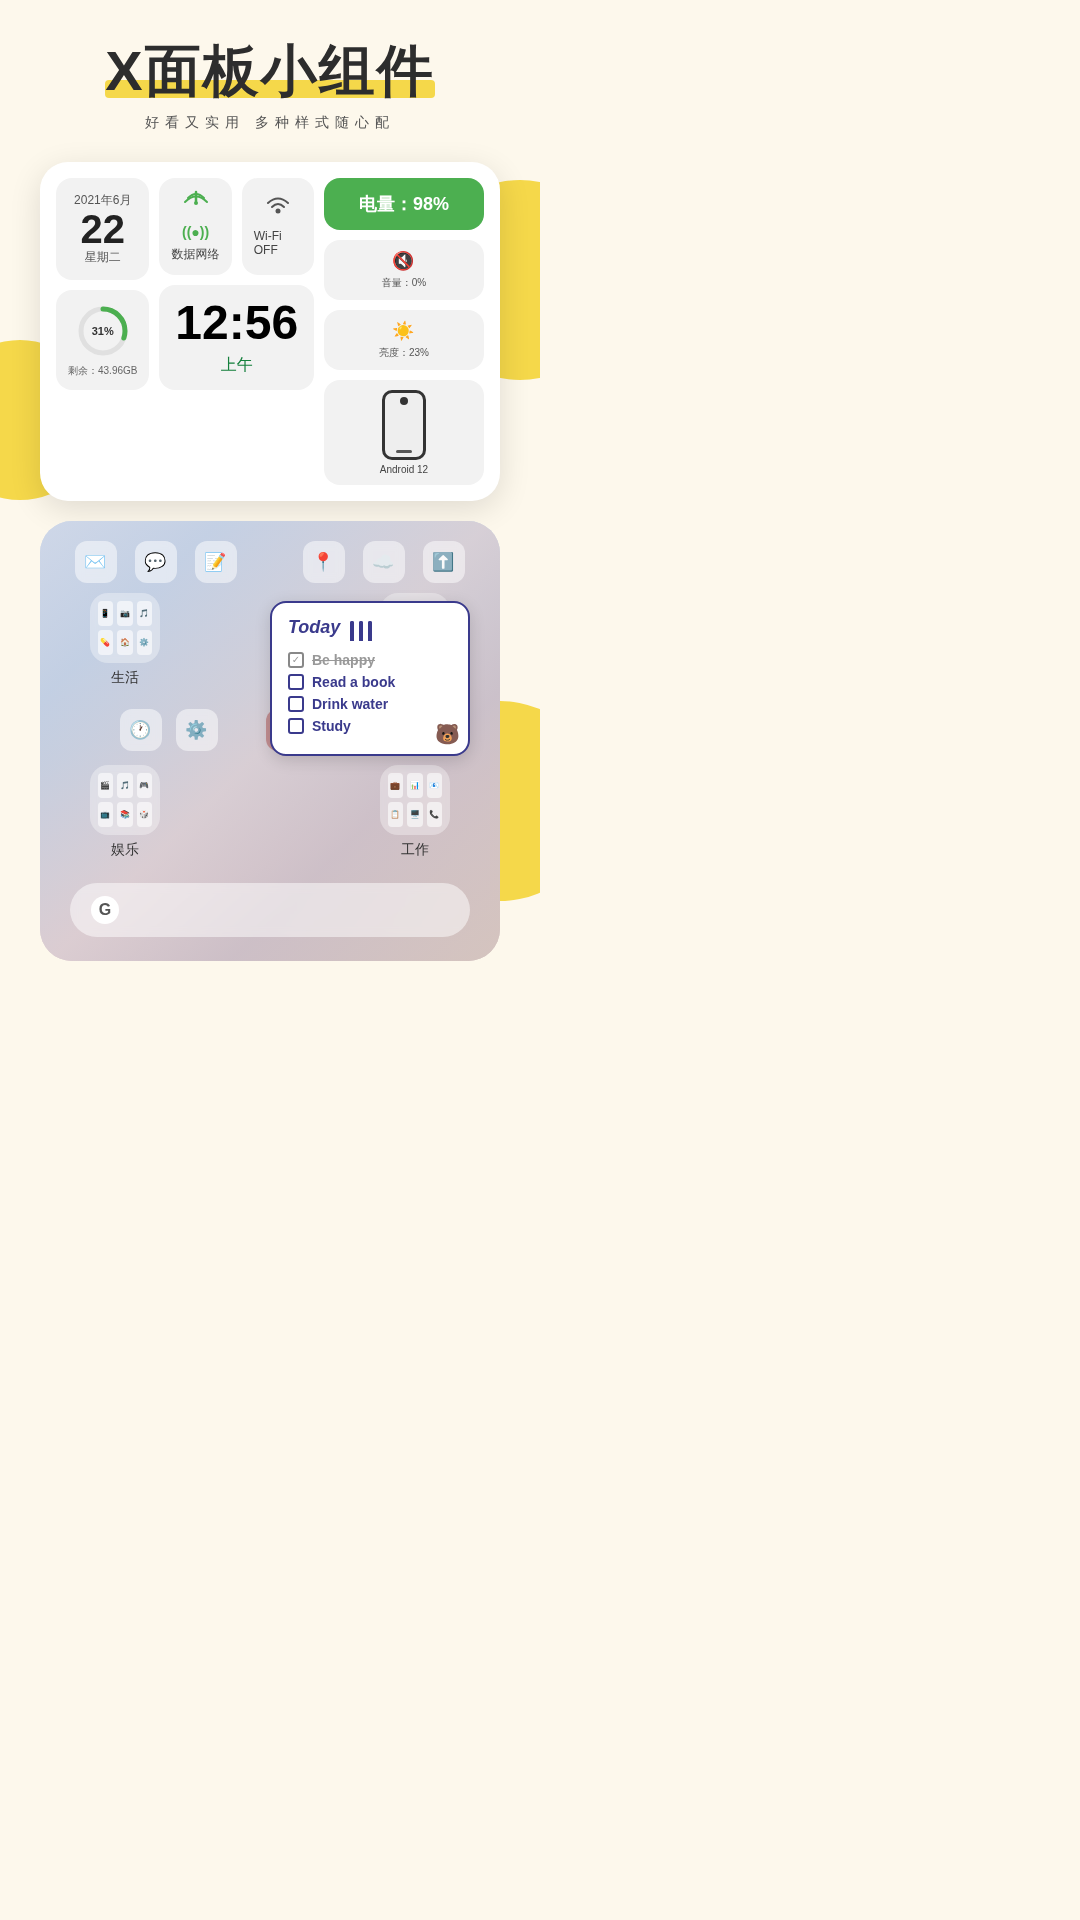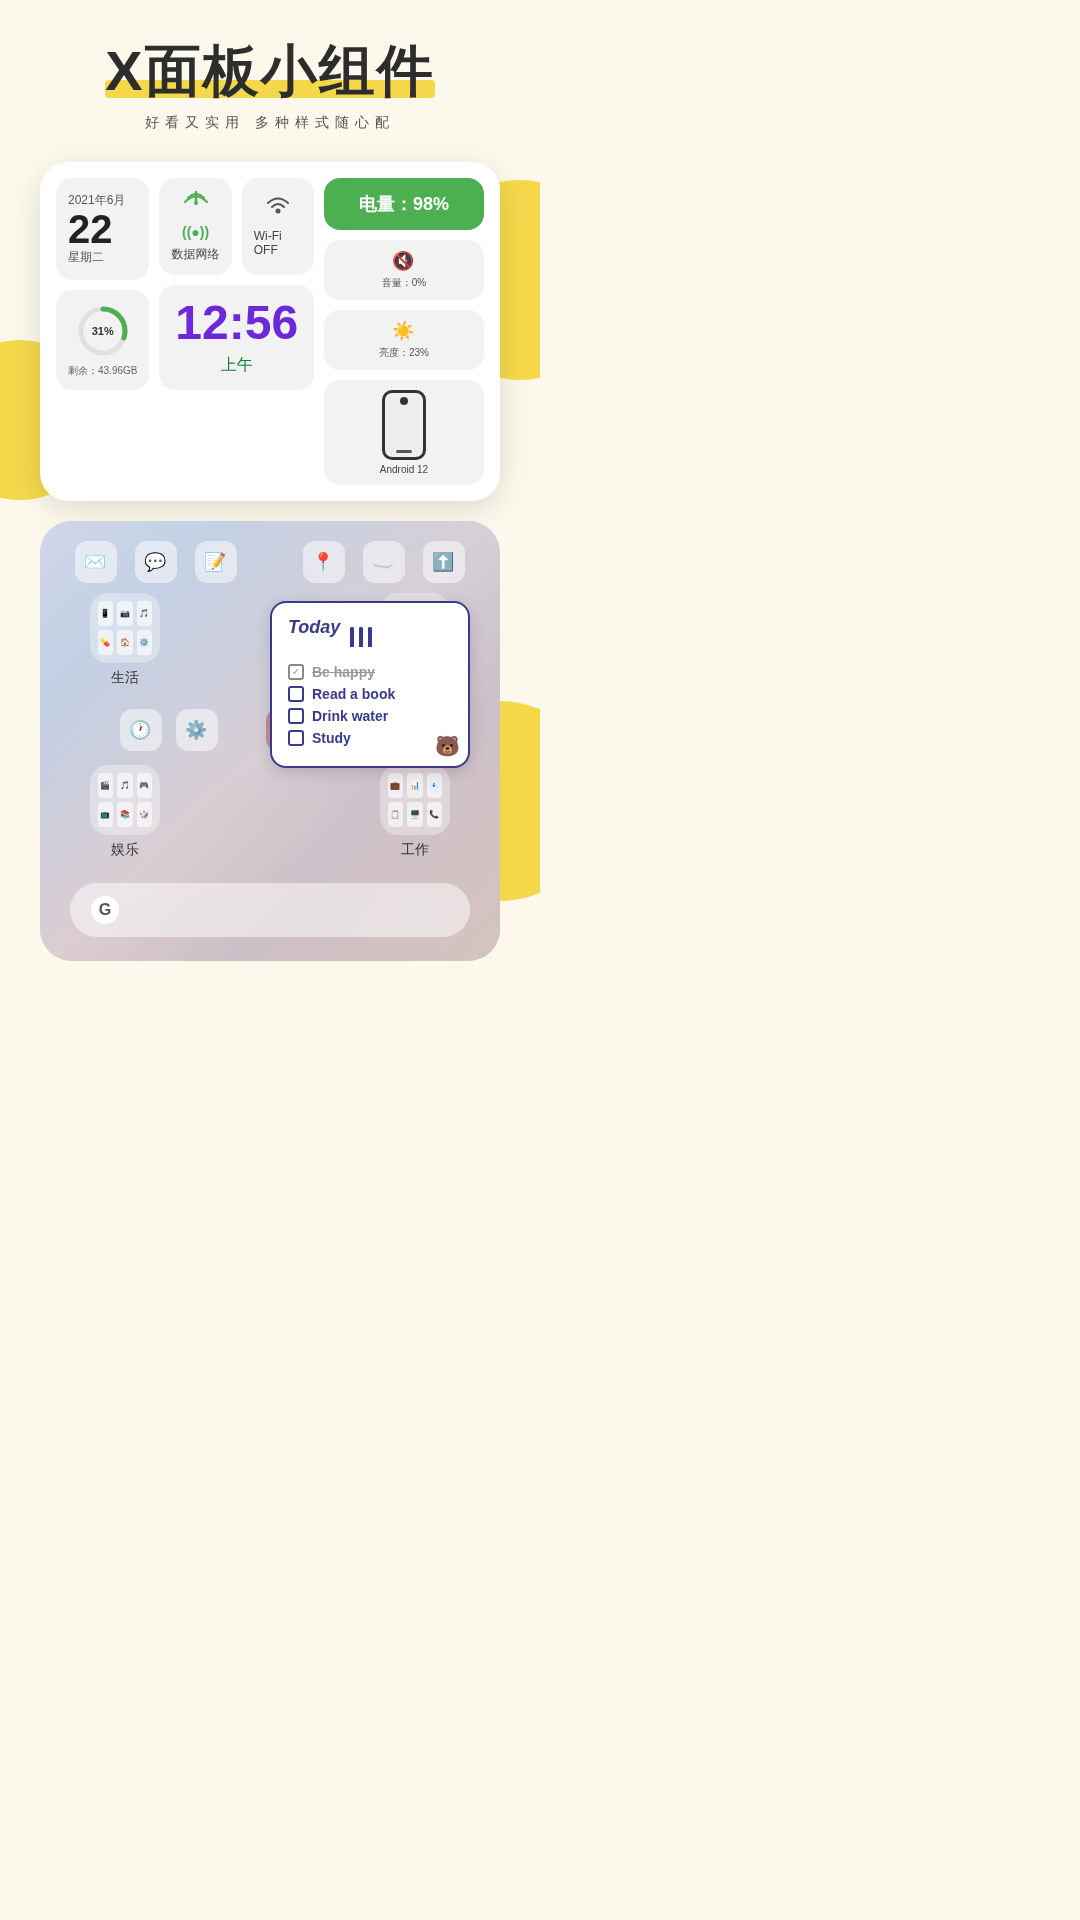--- a/index.html
+++ b/index.html
@@ -98,21 +98,21 @@
       box-shadow: 0 8px 32px rgba(0,0,0,0.12);
     }
 
     
     .date-cell {
       background: #f2f2f2;
       border-radius: 16px;
       padding: 14px 12px;
       display: flex;
       flex-direction: column;
-      align-items: flex-start;
+      align-items: center;
       justify-content: center;
       grid-row: 1;
       grid-column: 1;
     }
 
     .date-year-month {
       font-size: 12px;
       color: #555;
     }
 
@@ -310,21 +310,21 @@
       flex-direction: column;
       align-items: center;
       justify-content: center;
       grid-row: 2;
       grid-column: 2 / 4;
     }
 
     .clock-time {
       font-size: 48px;
       font-weight: 700;
-      color: #6d28d9;
+      color: #000000;
       line-height: 1;
     }
 
     .clock-period {
       font-size: 16px;
       color: #15803d;
       margin-top: 8px;
     }
 
     
@@ -437,21 +437,21 @@
       padding: 14px 16px;
       width: 200px;
       box-shadow: 0 4px 16px rgba(0,0,0,0.15);
     }
 
     .todo-title {
       font-size: 18px;
       font-weight: 700;
       color: #3a3a8c;
       font-style: italic;
-      margin-bottom: 20px;
+      margin-bottom: 8px;
     }
 
     .todo-item {
       display: flex;
       align-items: center;
       gap: 8px;
       margin-bottom: 6px;
     }
 
     .todo-checkbox {

